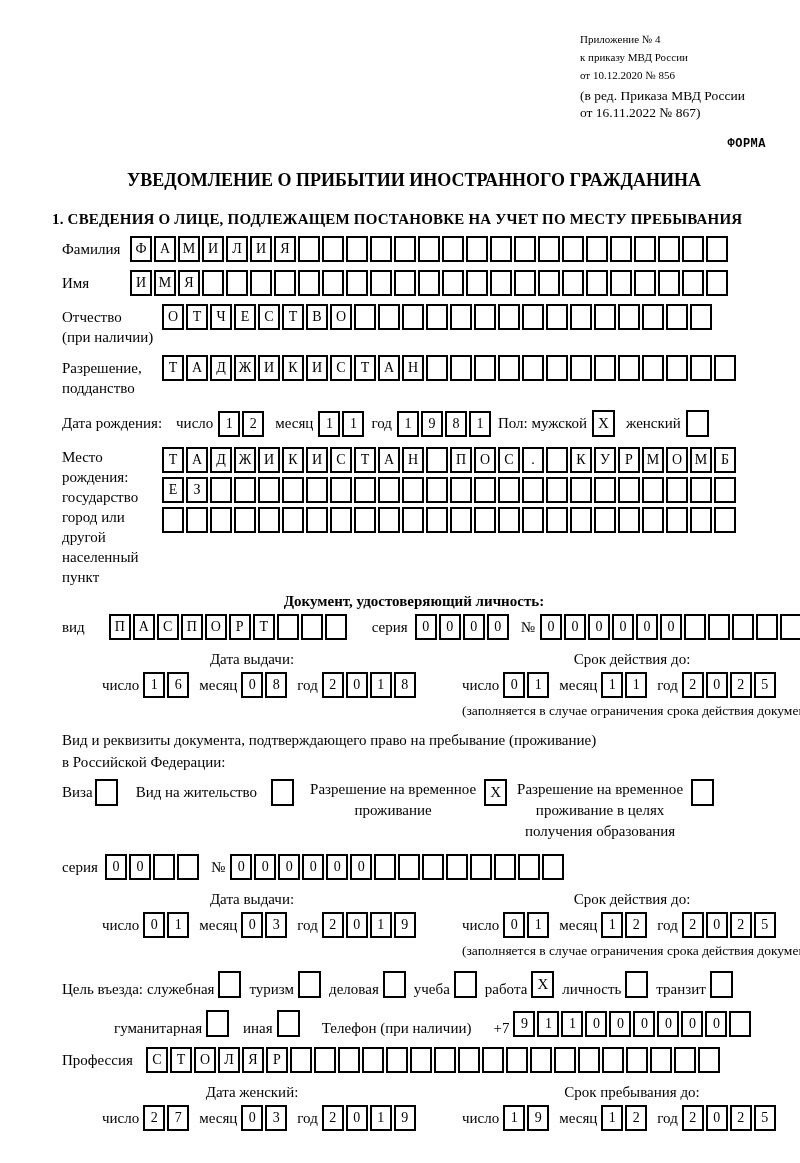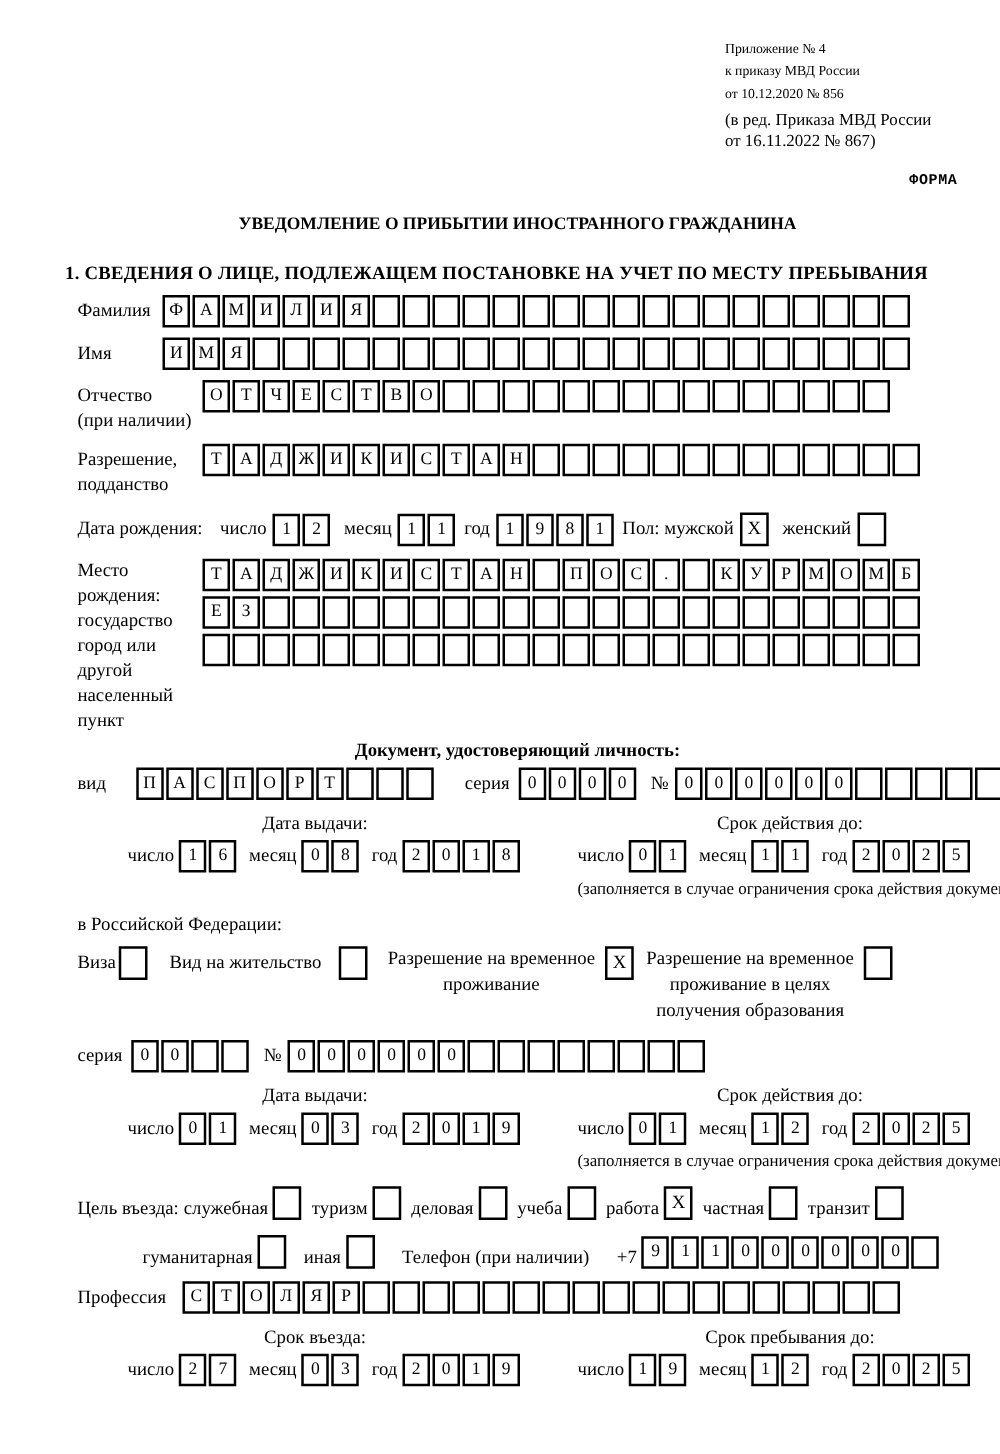--- a/index.html
+++ b/index.html
@@ -9,21 +9,21 @@
     color:#000;font-size:15px;position:relative;overflow:hidden;
   }
   .page{padding:30px 34px 10px 62px;}
 
   
   .appendix{margin-left:518px;line-height:18px;font-size:11px;}
   .amendment{margin-left:518px;line-height:17px;font-size:13.5px;margin-top:3px;}
   .forma{text-align:right;font-weight:bold;font-size:12px;margin-top:16px;letter-spacing:.5px;font-family:Liberation Mono, monospace;}
 
   
-  .title{ text-align:center;font-weight:bold;font-size:14px;line-height:22px;margin-top:18px;}
+  .title{ text-align:center;font-weight:bold;font-size:18px;line-height:22px;margin-top:18px;}
   .blank-line{display:inline-block;width:56px;border-bottom:2px solid #000;height:14px;margin-left:12px;}
   .sec1{font-weight:bold;font-size:15px;margin-top:20px;margin-left:-10px;letter-spacing:.2px;}
 
   
   .row{display:flex;align-items:flex-start;margin-top:8px;}
   .lbl{flex:none;line-height:26px;}
   .w68{width:68px;}
   .w100{width:100px;}
   .lbl2 div{line-height:20px;}
   .lbl2{padding-top:3px;}
@@ -416,20 +416,21 @@
             <span class="box">0</span>
             <span class="box">2</span>
             <span class="box">5</span>
           </span>
       </div>
       <div class="note">(заполняется в случае ограничения срока действия документа)</div>
     </div>
   </div>
 
   <div class="permit-lines">
+    <div>Вид и реквизиты документа, подтверждающего право на пребывание (проживание)</div>
     <div>в Российской Федерации:</div>
   </div>
 
   <div class="cbrow">
     <span class="t1">Виза</span>
     <span class="cb" style="margin-left:2px;margin-right:18px;"></span>
     <span class="t1">Вид на жительство</span>
     <span class="cb" style="margin-left:14px;margin-right:16px;"></span>
     <span class="opt-ml">
       <div>Разрешение на временное</div>
@@ -524,21 +525,21 @@
     <span class="t">служебная</span>
     <span class="cb"></span>
     <span class="t">туризм</span>
     <span class="cb"></span>
     <span class="t">деловая</span>
     <span class="cb"></span>
     <span class="t">учеба</span>
     <span class="cb"></span>
     <span class="t">работа</span>
     <span class="cb">X</span>
-    <span class="t">частная</span>
+    <span class="t">личность</span>
     <span class="cb"></span>
     <span class="t">транзит</span>
     <span class="cb" style="margin-right:0;"></span>
   </div>
 
   <div class="purp indent">
     <span class="t">гуманитарная</span>
     <span class="cb" style="margin-right:14px;"></span>
     <span class="t">иная</span>
     <span class="cb" style="margin-right:22px;"></span>
@@ -583,21 +584,21 @@
         <span class="box"></span>
         <span class="box"></span>
         <span class="box"></span>
         <span class="box"></span>
         <span class="box"></span>
       </span>
   </div>
 
   <div class="dblock">
     <div class="dcol left">
-      <div class="dhead">Срок въезда:</div>
+      <div class="dhead">Дата женский:</div>
       <div class="dgroup">
         <span class="t">число</span>
         <span class="boxes">
             <span class="box">2</span>
             <span class="box">7</span>
           </span>
         <span class="t">месяц</span>
         <span class="boxes">
             <span class="box">0</span>
             <span class="box">3</span>

